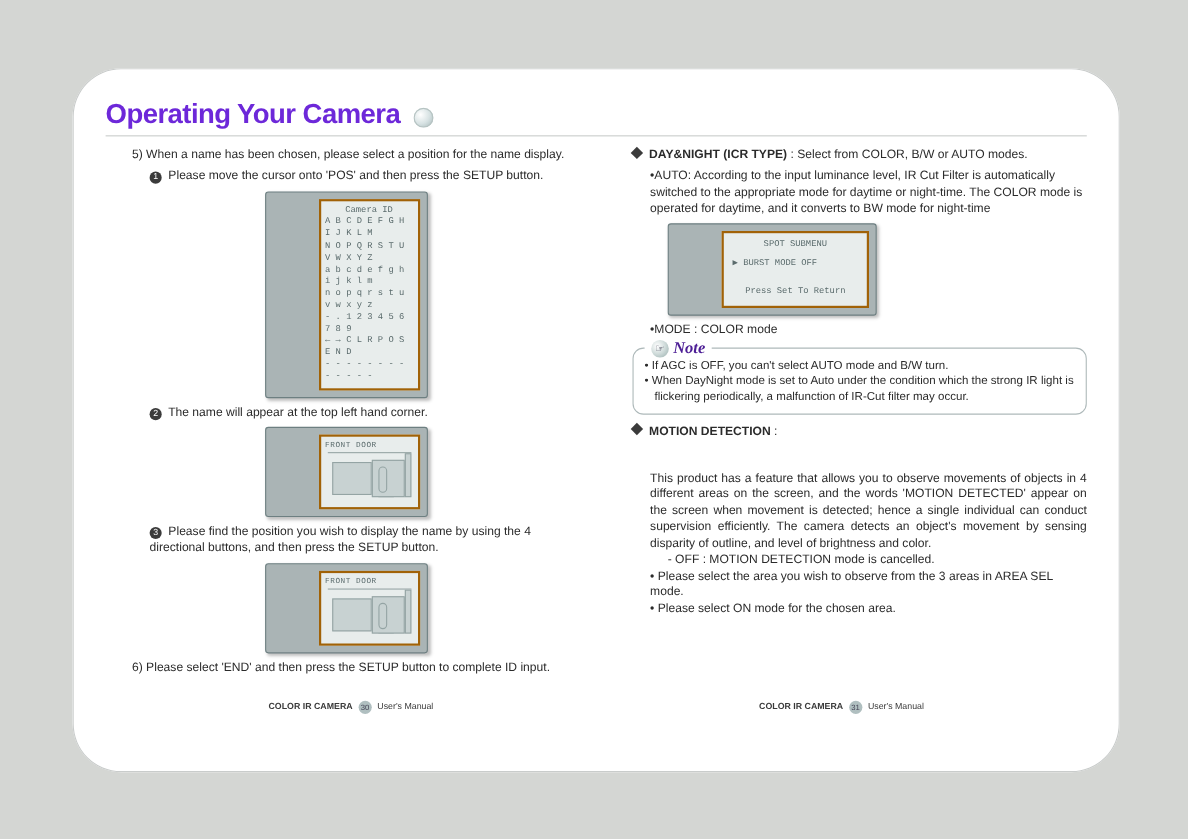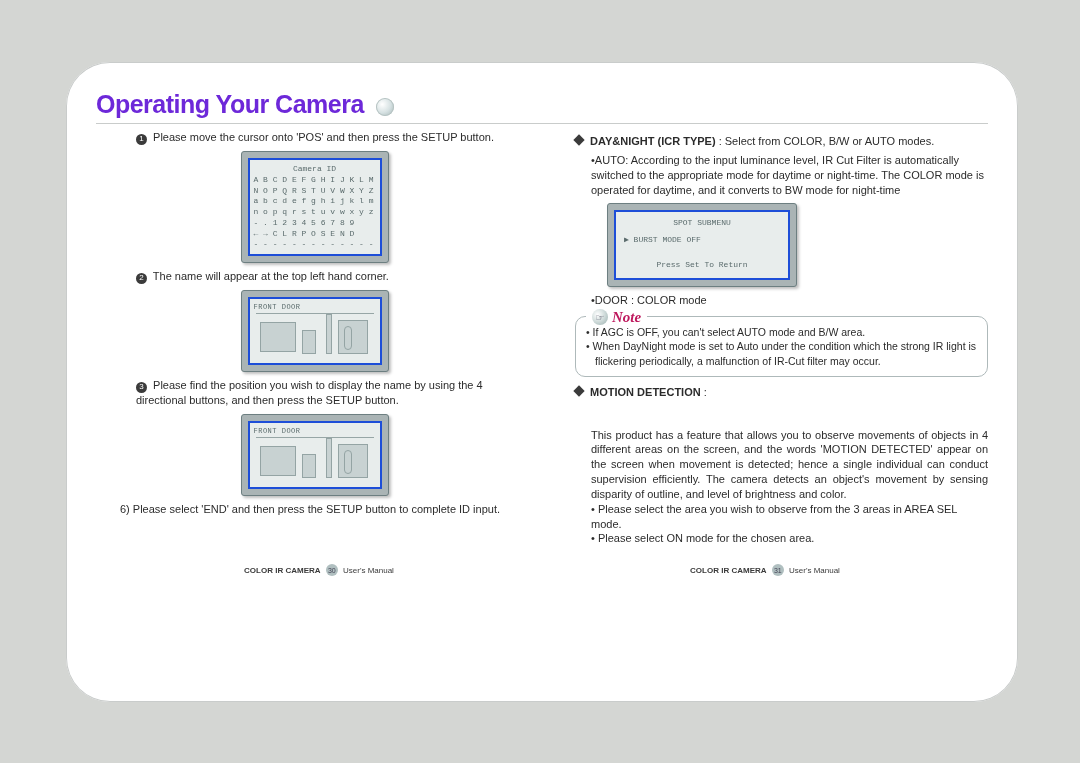--- a/index.html
+++ b/index.html
@@ -40,23 +40,24 @@
     display: inline-flex; width: 11px; height: 11px; border-radius:50%;
     background:#3b3b3b; color:#fff; font-size:8px; align-items:center; justify-content:center;
     margin-right:3px;
   }
   .monitor {
     margin: 6px auto; width: 148px; background:#aab4b5; border:1px solid #6d7f81;
     border-radius:3px; padding:6px;
     box-shadow: 2px 2px 3px rgba(0,0,0,.25);
   }
   .monitor-inner {
-    background:#e8edec; border:2px solid #1d4ed8; min-height:68px;
+    background:#e8edec; border:2px solid #a16207; min-height:68px;
     font-family: "Courier New", monospace; font-size:8px; color:#5a6b6c;
     padding:4px;
+    margin-left:42px;
   }
   .monitor-small { width:148px; }
   .monitor-inner.cam {
     position:relative; height:68px;
   }
   .cam-label { font-size:7px; letter-spacing:0.5px; }
   .cam-illustration {
     position:absolute; left:6px; top:14px; right:6px; bottom:6px;
     border-top:1px solid #97a6a6;
   }
@@ -78,38 +79,39 @@
   }
   .note-tab {
     position:absolute; top:-10px; left:10px; background:#fff;
     display:flex; align-items:center; gap:4px; padding:0 6px;
   }
   .note-icon {
     width:16px;height:16px;border-radius:50%;
     background: radial-gradient(circle at 35% 35%, #fff, #cedad9 50%, #97adab);
     display:inline-flex;align-items:center;justify-content:center;font-size:10px;color:#556;
   }
-  .note-title { font-style:italic; font-family: Georgia, serif; font-size:15px; font-weight:bold; color:#be185d;}
+  .note-title { font-style:italic; font-family: Georgia, serif; font-size:15px; font-weight:bold; color:#4c1d95;}
   .note-box ul { list-style:none; font-size:10.5px; }
   .note-box li::before { content:"• "; }
 
   .md-desc { text-align: justify; margin-top: 28px; }
 </style>
 </head>
 <body>
 
 <div class="page-wrap">
   <div class="header">
     <div class="title">Operating Your Camera</div>
     <div class="bullet-circle"></div>
   </div>
 
   <div class="columns">
 
     <div class="col">
+      <p class="para">5) When a name has been chosen, please select a position for the name display.</p>
       <p class="indent1">
         <span class="numcirc">1</span>
         <span>Please move the cursor onto 'POS' and then press the SETUP button.</span>
       </p>
 
       <div class="monitor monitor-small">
         <div class="monitor-inner">
           <div style="text-align:center">Camera ID</div>
           <div>A B C D E F G H I J K L M</div>
           <div>N O P Q R S T U V W X Y Z</div>
@@ -169,39 +171,40 @@
       <p class="indent1">•AUTO: According to the input luminance level, IR Cut Filter is automatically switched to the appropriate mode for daytime or night-time. The COLOR mode is operated for daytime, and it converts to BW mode for night-time</p>
 
       <div class="monitor right-monitor">
         <div class="monitor-inner">
           <div style="text-align:center;margin-bottom:6px">SPOT SUBMENU</div>
           <div>▶ BURST MODE        OFF</div>
           <div style="text-align:center;margin-top:14px">Press Set To Return</div>
         </div>
       </div>
 
-      <p class="indent1">•DOOR : COLOR mode</p>
+      <p class="indent1">•MODE : COLOR mode</p>
 
       <div class="note-box">
         <div class="note-tab">
           <span class="note-icon">☞</span>
           <span class="note-title">Note</span>
         </div>
         <ul>
-          <li>If AGC is OFF, you can't select AUTO mode and B/W area.</li>
+          <li>If AGC is OFF, you can't select AUTO mode and B/W turn.</li>
           <li style="padding-left:9px;text-indent:-9px;">When DayNight mode is set to Auto under the condition which the strong IR light is flickering periodically, a malfunction of IR-Cut filter may occur.</li>
         </ul>
       </div>
 
       <p class="para">
         <span class="diamond"></span>
         <span class="bold">MOTION DETECTION</span>
         <span> :</span>
       </p>
       <p class="indent1 md-desc">This product has a feature that allows you to observe movements of objects in 4 different areas on the screen, and the words 'MOTION DETECTED' appear on the screen when movement is detected; hence a single individual can conduct supervision efficiently. The camera detects an object's movement by sensing disparity of outline, and level of brightness and color.</p>
+      <p class="indent2">- OFF : MOTION DETECTION mode is cancelled.</p>
       <p class="indent1">• Please select the area you wish to observe from the 3 areas in AREA SEL mode.</p>
       <p class="indent1">• Please select ON mode for the chosen area.</p>
     </div>
   </div>
 
   <div class="footer">
     <div>
       <span class="bold">COLOR IR CAMERA</span>
       <span class="pg">30</span>
       <span>User's Manual</span>

